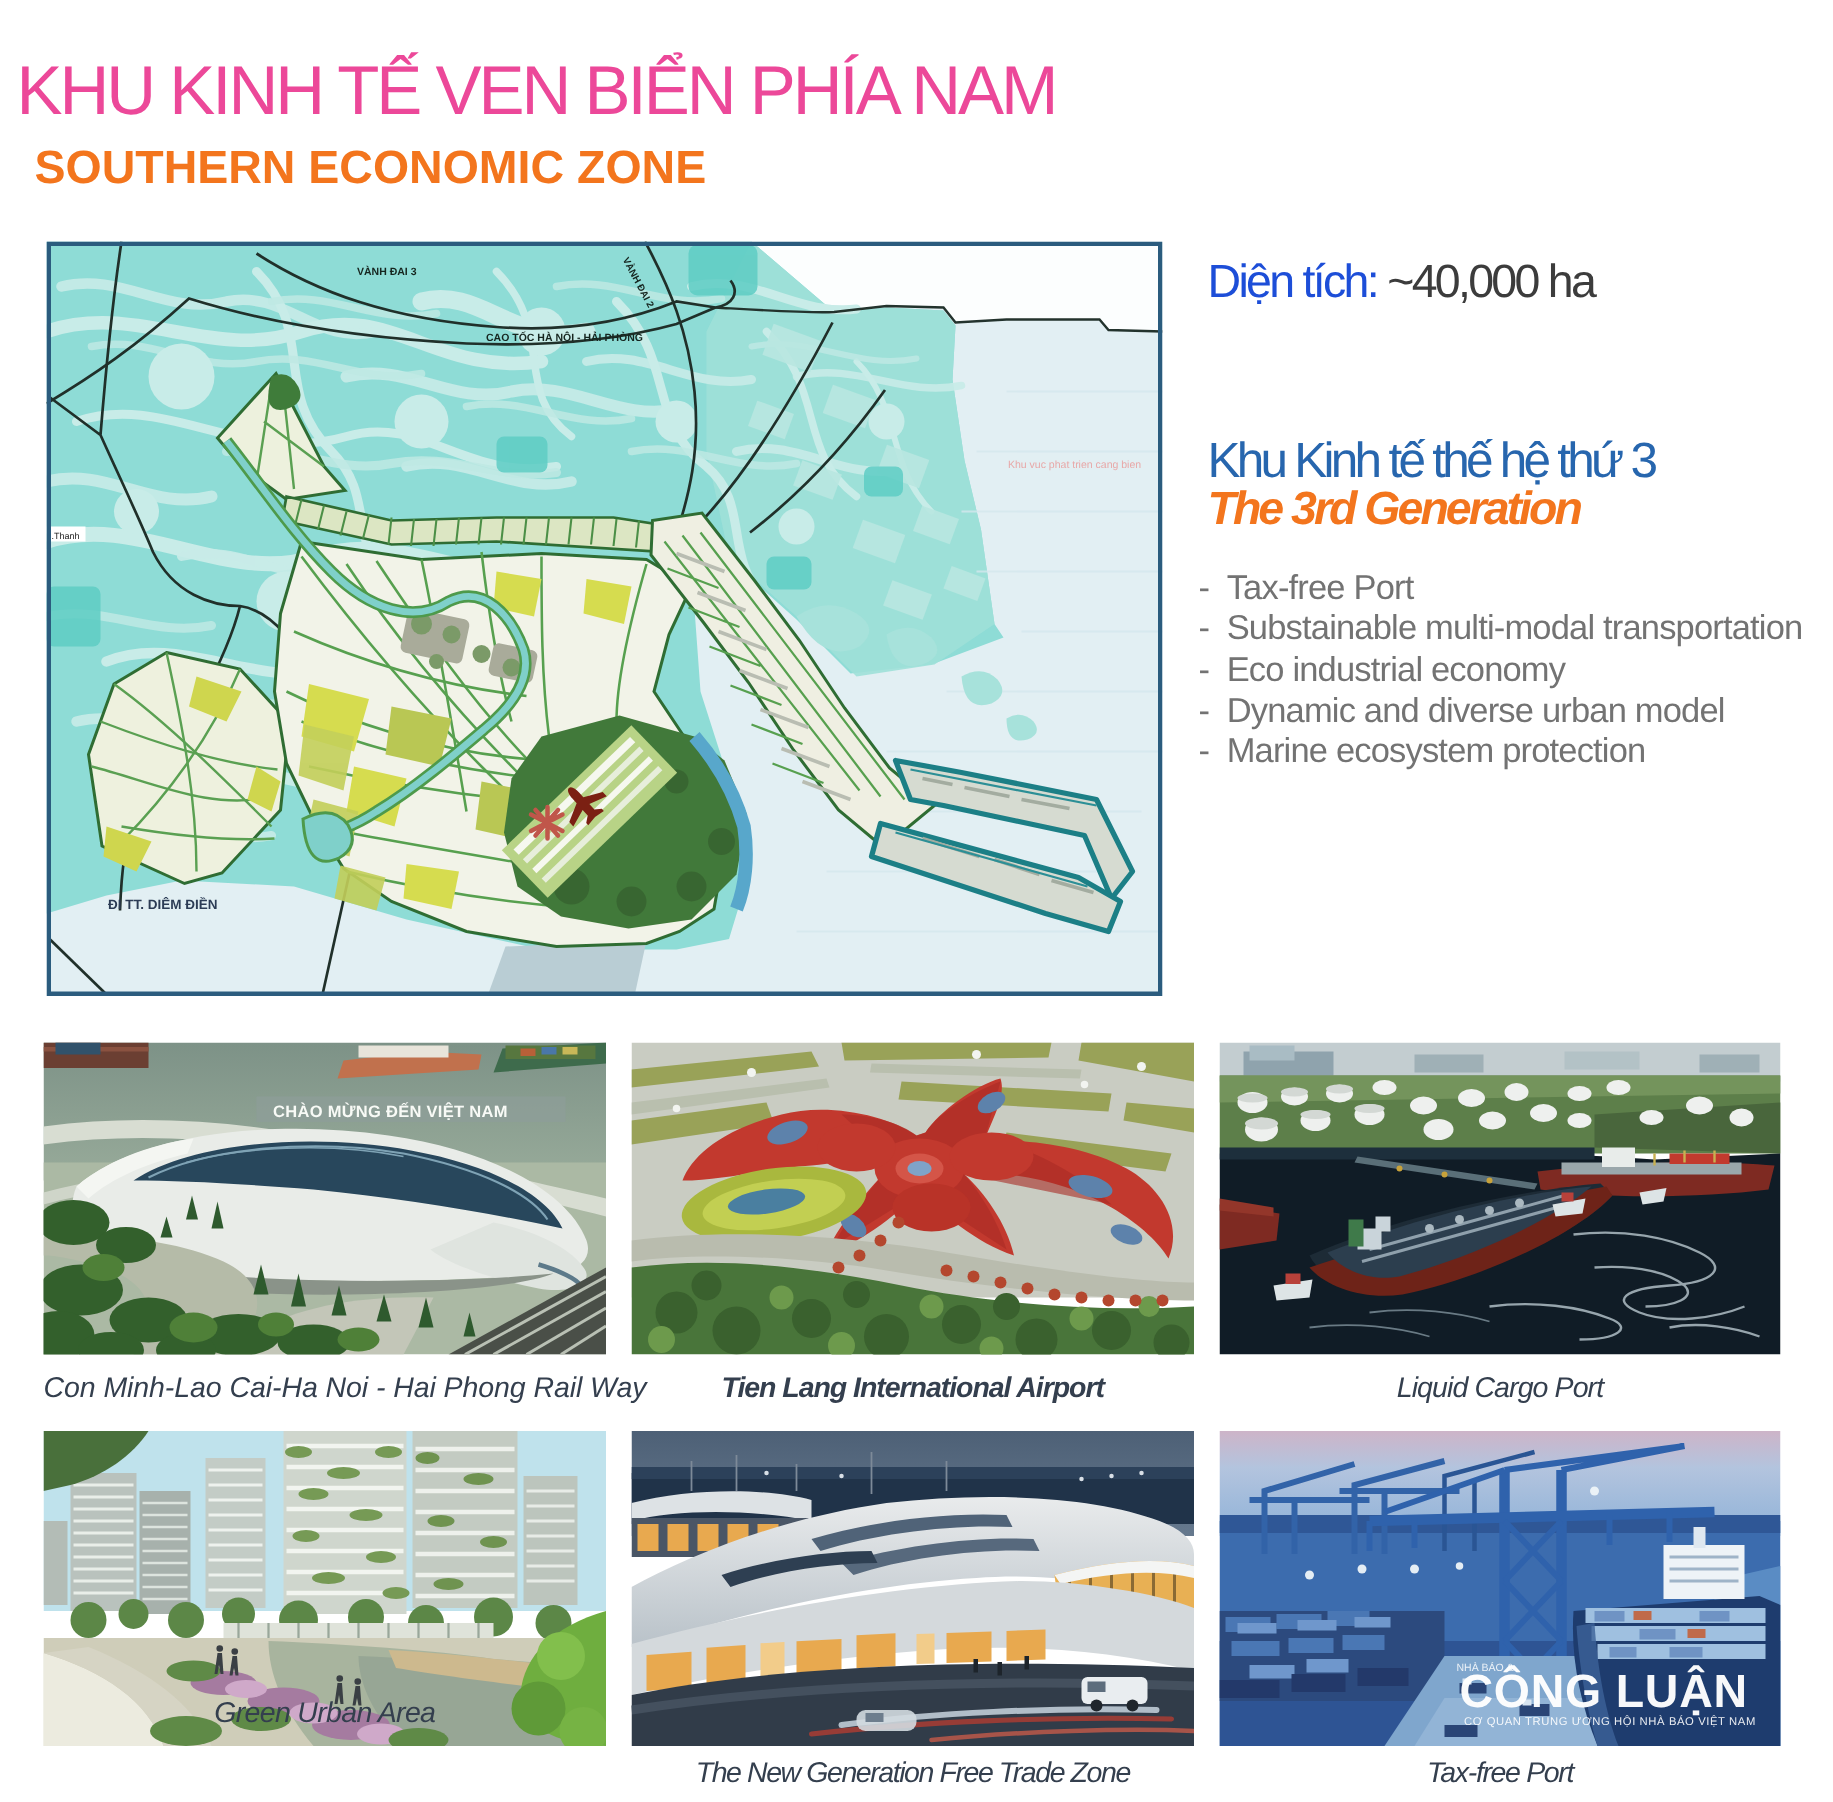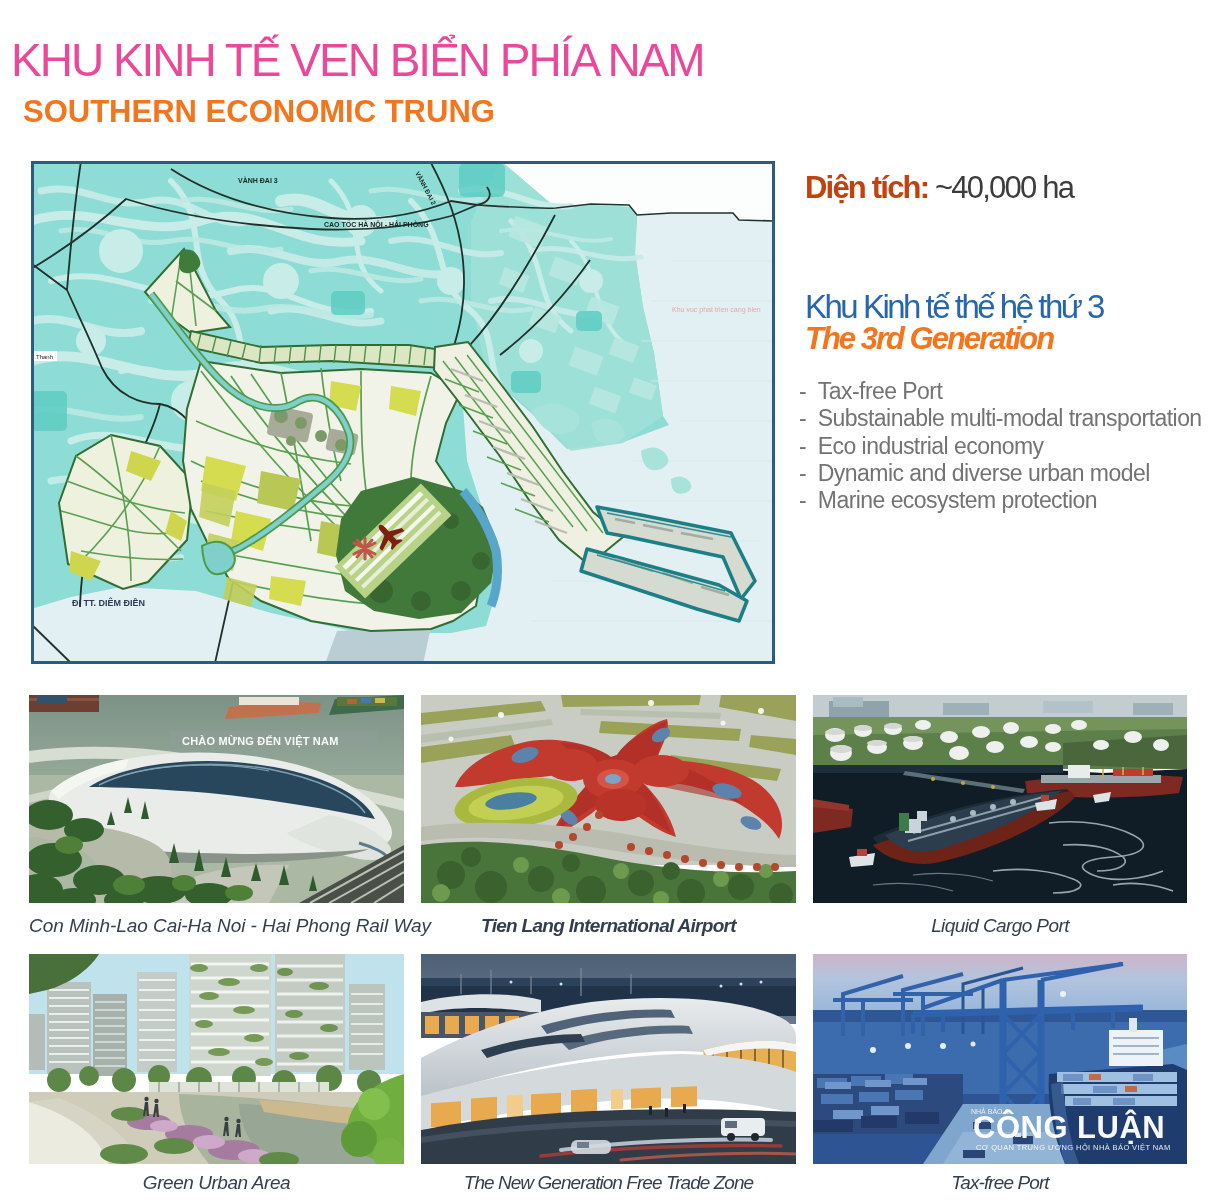--- a/index.html
+++ b/index.html
@@ -5,23 +5,23 @@
   html,body{margin:0;padding:0;background:#fff;}
   body{width:1222px;height:1201px;position:relative;font-family:"Liberation Sans",sans-serif;overflow:hidden;}
   .abs{position:absolute;}
   .cap{position:absolute;font-style:italic;color:#343f4e;font-size:19px;text-align:center;white-space:nowrap;}
 </style>
 </head>
 <body>
 
 <div class="abs" style="left:11px;top:33px;font-size:46px;font-weight:normal;color:#ec4899;letter-spacing:-2.0px;white-space:nowrap;">KHU KINH TẾ VEN BIỂN PHÍA NAM</div>
 
-<div class="abs" style="left:23px;top:94px;font-size:31px;font-weight:bold;color:#f3751d;letter-spacing:0px;white-space:nowrap;">SOUTHERN ECONOMIC TRUNG</div>
-
-<div class="abs" style="left:805px;top:170px;font-size:31px;letter-spacing:-1.8px;white-space:nowrap;"><span style="font-weight:bold;color:#c2410c;">Diện tích:</span> <span style="color:#3c3c3c;">~40,000 ha</span></div>
+<div class="abs" style="left:23px;top:94px;font-size:31px;font-weight:bold;color:#f3751d;letter-spacing:0px;white-space:nowrap;">SOUTHERN ECONOMIC ZONE</div>
+
+<div class="abs" style="left:805px;top:170px;font-size:31px;letter-spacing:-1.8px;white-space:nowrap;"><span style="font-weight:normal;color:#1d4ed8;">Diện tích:</span> <span style="color:#3c3c3c;">~40,000 ha</span></div>
 
 <div class="abs" style="left:805px;top:288px;font-size:33px;letter-spacing:-2.5px;font-weight:normal;color:#2766ae;white-space:nowrap;">Khu Kinh tế thế hệ thứ 3</div>
 
 <div class="abs" style="left:805px;top:321px;font-size:31px;letter-spacing:-2px;font-weight:bold;font-style:italic;color:#f3751d;white-space:nowrap;">The 3rd Generation</div>
 
 <div class="abs" style="left:799px;top:378px;font-size:23px;letter-spacing:-0.55px;color:#737373;line-height:27.3px;white-space:nowrap;">
 <div>-&nbsp;&nbsp;Tax-free Port</div>
 <div>-&nbsp;&nbsp;Substainable multi-modal transportation</div>
 <div>-&nbsp;&nbsp;Eco industrial economy</div>
 <div>-&nbsp;&nbsp;Dynamic and diverse urban model</div>
@@ -892,17 +892,17 @@
 
   <path d="M252,210 C246,190 240,160 238,130 L250,128 C252,160 258,190 266,210 Z" fill="#3c6299" opacity="0.8"></path>
 
   <g font-family="Liberation Sans, sans-serif" fill="#ffffff">
     <text x="160" y="184" font-size="31" font-weight="bold" letter-spacing="0.5" opacity="0.97">CÔNG LUẬN</text>
     <text x="163" y="196" font-size="7.5" letter-spacing="0.4" opacity="0.9">CƠ QUAN TRUNG ƯƠNG HỘI NHÀ BÁO VIỆT NAM</text>
     <text x="158" y="160" font-size="7" opacity="0.85">NHÀ BÁO &amp;</text>
   </g>
 </svg>
 
-<div class="cap" style="left:29px;top:1172px;width:375px;letter-spacing:-0.45px;">Green Urban Area</div>
+<div class="cap" style="left:29px;top:1132px;width:375px;letter-spacing:-0.45px;">Green Urban Area</div>
 
 <div class="cap" style="left:421px;top:1172px;width:375px;letter-spacing:-0.95px;">The New Generation Free Trade Zone</div>
 
 <div class="cap" style="left:813px;top:1172px;width:374px;letter-spacing:-0.9px;">Tax-free Port</div>
 
 </body></html>

